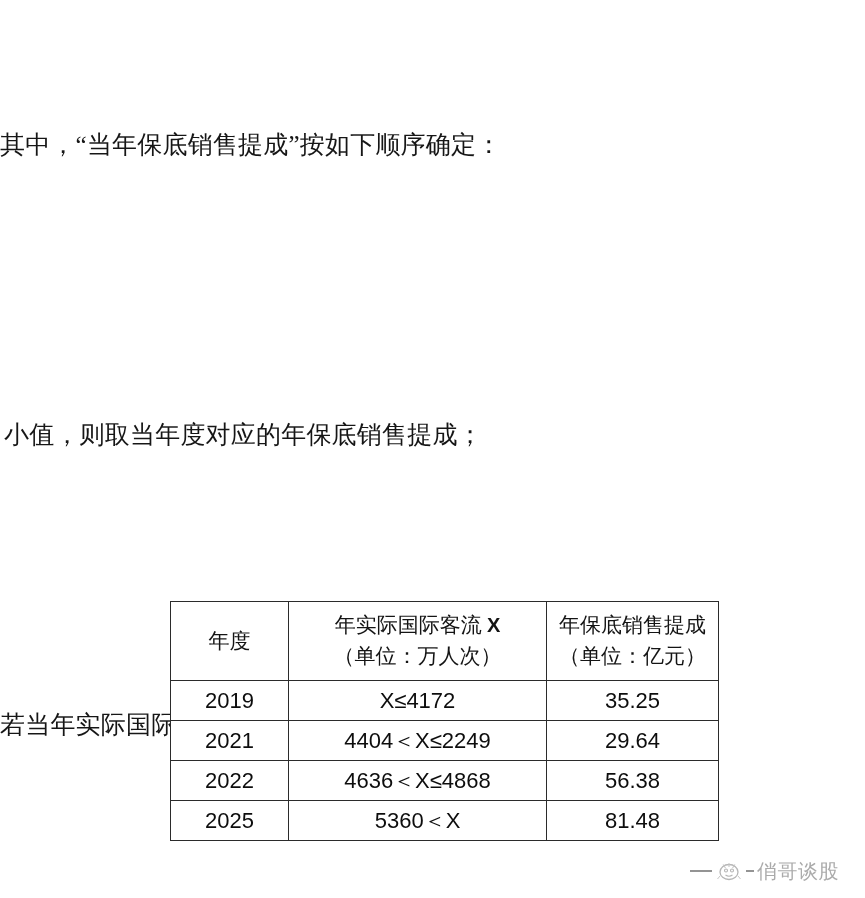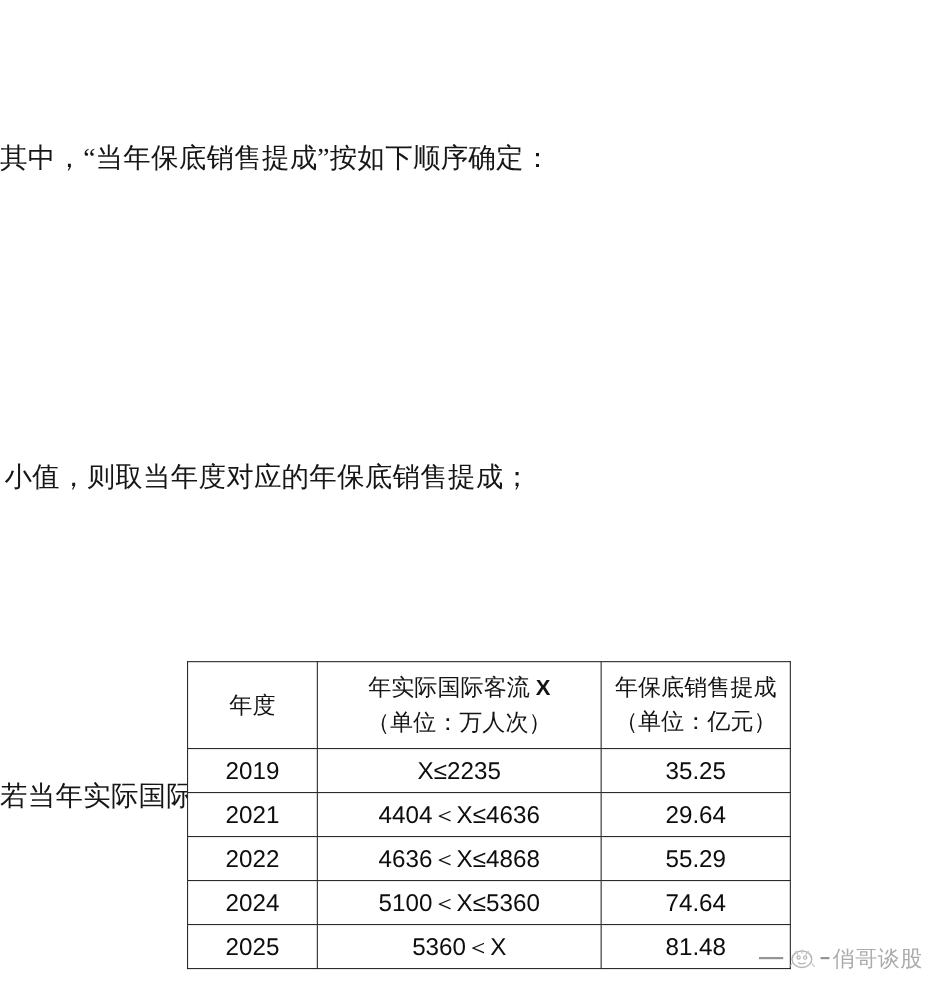--- a/index.html
+++ b/index.html
@@ -172,37 +172,32 @@
         </th>
         <th>
           <span class="hdr-l1">年保底销售提成</span>
           <span class="hdr-l2">（单位：亿元）</span>
         </th>
       </tr>
     </thead>
     <tbody>
       <tr>
         <td class="year-cell">2019</td>
-        <td>X≤2235</td>
+        <td>X≤4172</td>
         <td>35.25</td>
       </tr>
       <tr>
         <td class="year-cell">2021</td>
-        <td>4404＜X≤4636</td>
+        <td>4404＜X≤2249</td>
         <td>29.64</td>
       </tr>
       <tr>
         <td class="year-cell">2022</td>
         <td>4636＜X≤4868</td>
-        <td>55.29</td>
-      </tr>
-      <tr>
-        <td class="year-cell">2024</td>
-        <td>5100＜X≤5360</td>
-        <td>74.64</td>
+        <td>56.38</td>
       </tr>
       <tr>
         <td class="year-cell">2025</td>
         <td>5360＜X</td>
         <td>81.48</td>
       </tr>
     </tbody>
   </table>
 </div>
 

